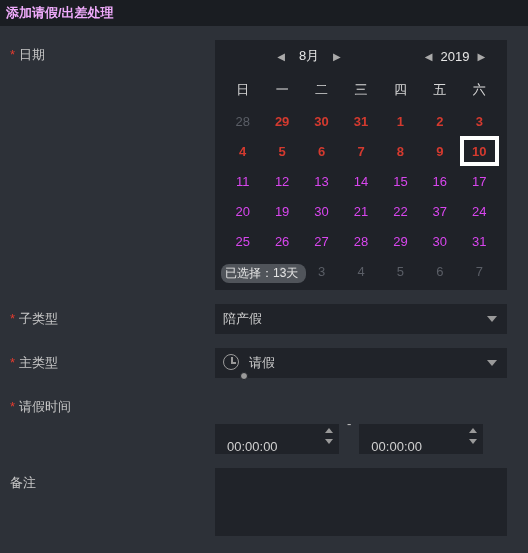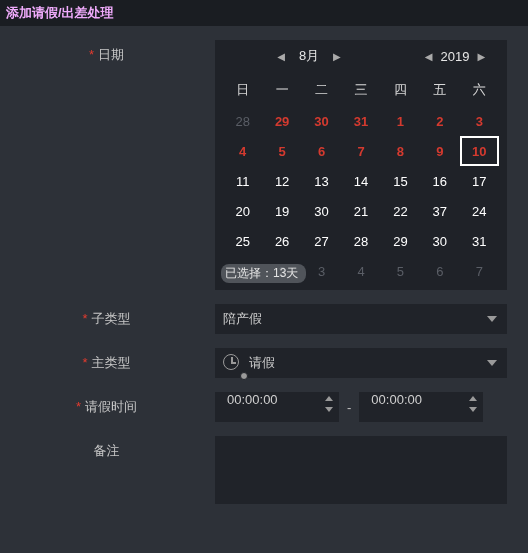--- a/index.html
+++ b/index.html
@@ -22,21 +22,21 @@
   .form {
     padding: 14px 14px 10px 10px;
   }
   .row {
     display: flex;
     margin-bottom: 14px;
   }
   .label {
     width: 205px;
     min-width: 205px;
-    text-align: center;
+    text-align: left;
     padding-right: 12px;
     padding-top: 6px;
     color: #c8c8c8;
   }
   .req { color: #e33b2e; margin-right: 4px; }
   .field { flex: 1; }
 
   
   .cal {
     background: #1f2228;
@@ -58,27 +58,27 @@
     display: grid;
     grid-template-columns: repeat(7, 1fr);
     padding: 2px 8px 4px 8px;
   }
   .cal-cell {
     height: 30px;
     display: flex;
     align-items: center;
     justify-content: center;
     font-size: 13px;
-    color: #ffffff;
+    color: #d946ef;
     cursor: pointer;
   }
   .cal-dow { color: #d8d8d8; cursor: default; height:32px;}
   .cal-other { color: #5a5e66; }
   .cal-range { color: #d43a2f; font-weight: bold; }
-  .cal-sel { border: 2px solid #ffffff; }
+  .cal-sel { border: 4px solid #ffffff; }
   .cal-status {
     position: absolute;
     left: 6px;
     bottom: 7px;
     background: rgba(120,125,132,0.55);
     color: #e4e4e4;
     font-size: 12px;
     padding: 1px 8px 1px 4px;
     border-radius: 8px;
   }
@@ -115,24 +115,25 @@
     position:absolute; left: 17px; top: 18px;
     width:8px;height:8px;border-radius:50%;background:#9a9a9a;border:1px solid #202329;
   }
 
   
   .time-row { display:flex; align-items:center; gap: 8px; }
   .time-input {
     background: #202329;
     height: 30px;
     width: 124px;
-    display: flex; align-items:flex-start;
+    display: flex; align-items:flex-end;
     padding-left: 12px;
     color: #d0d0d0;
     position: relative;
+    margin-top: 32px;
   }
   .spin {
     position:absolute; right:6px; top:4px; display:flex; flex-direction:column; gap:6px;
   }
   .spin div {
     width:0;height:0;border-left:4px solid transparent;border-right:4px solid transparent;cursor:pointer;
   }
   .spin .up { border-bottom:5px solid #9a9a9a; }
   .spin .dn { border-top:5px solid #9a9a9a; }
   .dash { color:#c0c0c0; }

